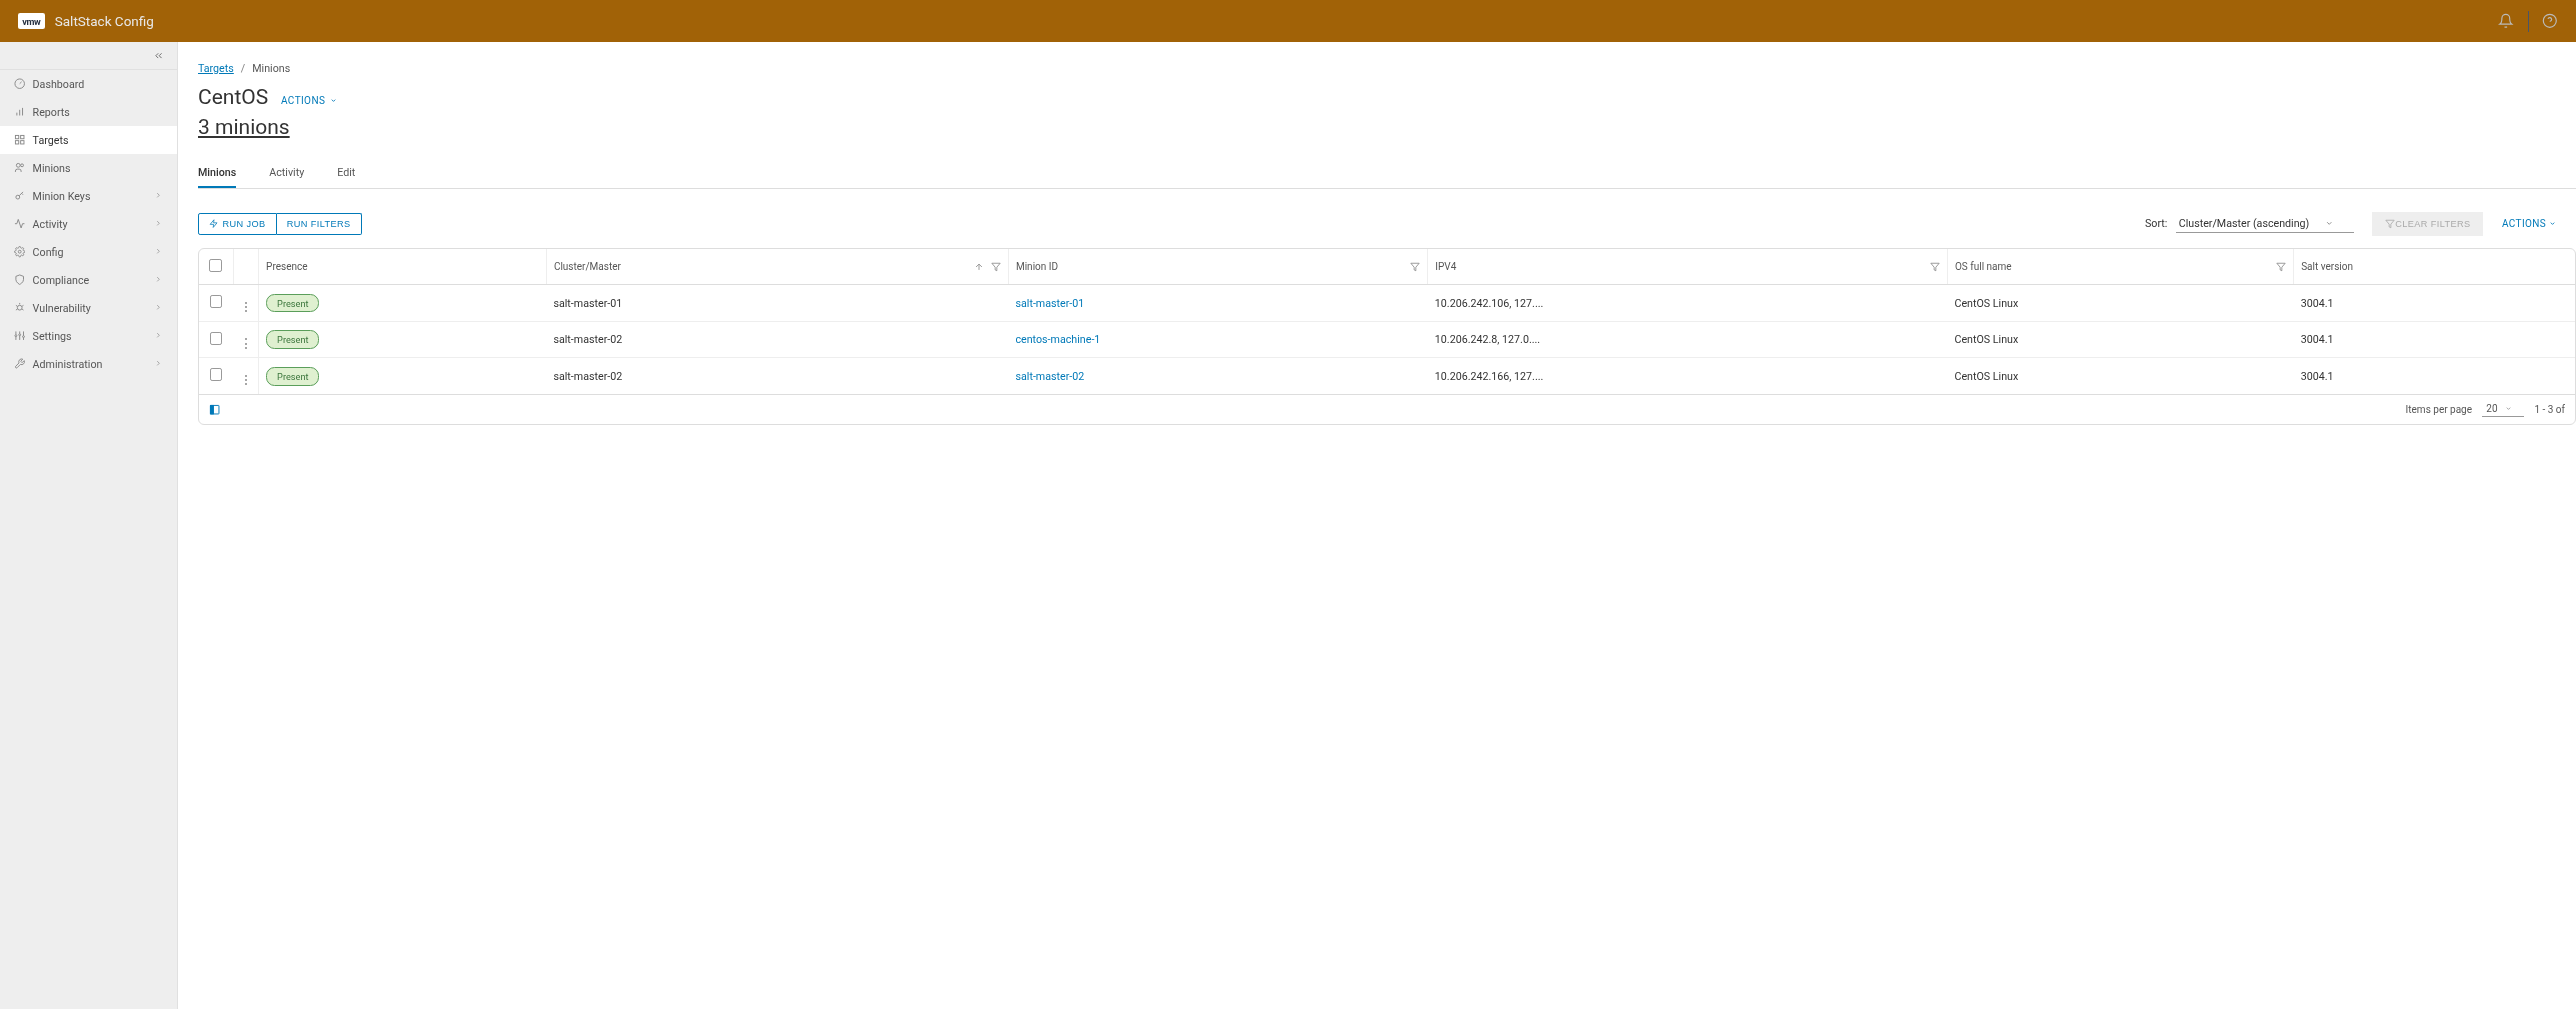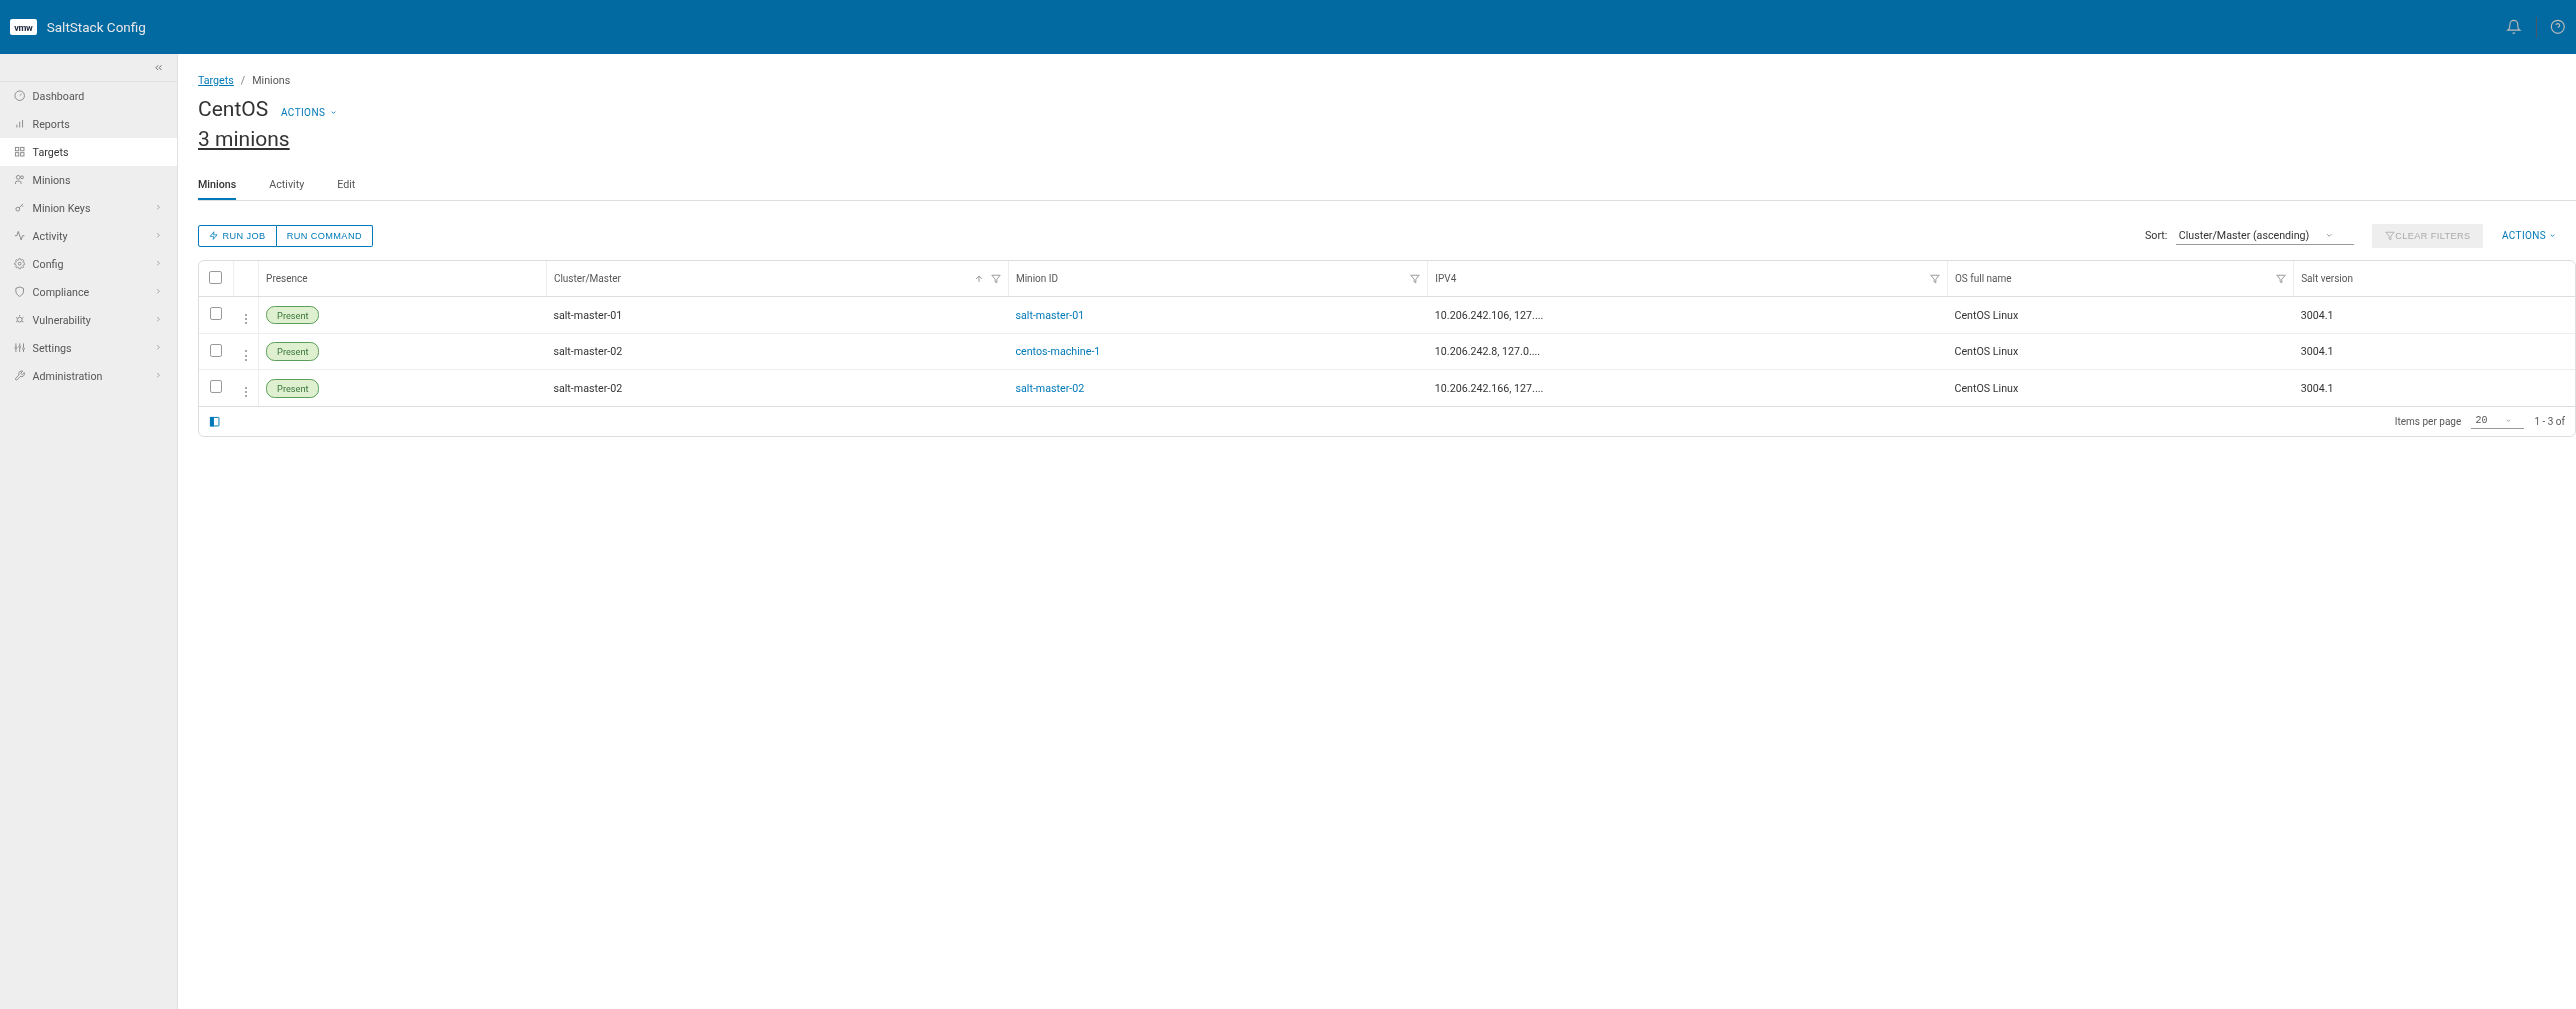--- a/index.html
+++ b/index.html
@@ -1,19 +1,19 @@
 <!DOCTYPE html>
 <html style="font-size:11.4px"><head>
 <meta charset="utf-8">
 <style>
 * { box-sizing: border-box; margin: 0; padding: 0; }
 body { font-family: -apple-system, BlinkMacSystemFont, "Segoe UI", Roboto, Helvetica, Arial, sans-serif; font-size: 10px; color: #333; background: #fff; }
 
 
-.topbar { background: #0369a1; height: 54px; display: flex; align-items: center; padding: 0 10px; color: #fff; }
+.topbar { background: #a16207; height: 42px; display: flex; align-items: center; padding: 0 18px; color: #fff; }
 .logo-box { background: #fff; color: #273142; font-weight: 700; font-size: 9.2px; padding: 2.8px 4.3px; border-radius: 2.1px; letter-spacing: -0.4px; }
 .app-title { margin-left: 10px; font-size: 13.5px; font-weight: 400; color: #e8e8e8; }
 .topbar-spacer { flex: 1; }
 .topbar-icon { width: 17px; height: 17px; margin-left: 12.8px; cursor: pointer; display: flex; align-items: center; justify-content: center; }
 .topbar-divider { width: 0.7px; height: 21px; background: #4a5568; margin-left: 12.8px; }
 
 
 .layout { display: flex; height: calc(100vh - 42px); }
 .sidebar { width: 178px; background: #eeeeee; border-right: 0.7px solid #e0e0e0; position: relative; }
 .sidebar-collapse { height: 28px; display: flex; align-items: center; justify-content: flex-end; padding-right: 12.8px; border-bottom: 0.7px solid #e0e0e0; }
@@ -64,21 +64,21 @@
 .dots span { width: 2.1px; height: 2.1px; background: #888; border-radius: 50%; }
 .presence-pill { display: inline-block; border: 0.7px solid #5a9e5a; background: #dff0d0; color: #3c763d; font-size: 9.2px; padding: 2.8px 10px; border-radius: 8.5px; }
 .link { color: #0079b8; cursor: pointer; }
 .th-inner { display: flex; align-items: center; justify-content: space-between; }
 .th-icons { display: flex; align-items: center; gap: 7px; }
 .sort-arrow { color: #888; }
 .filter-icon { color: #888; cursor: pointer; }
 
 .table-footer { display: flex; align-items: center; padding: 7px 10px; border-top: 0.7px solid #ddd; font-size: 10px; color: #565656; }
 .footer-spacer { flex: 1; }
-.ipp-select { border: none; border-bottom: 0.7px solid #999; padding: 1.4px 12.8px 1.4px 4.3px; margin: 0 10px; background: transparent; display: inline-flex; align-items: center; gap: 17px; cursor: pointer; font-family: Liberation Mono, monospace; }
+.ipp-select { border: none; border-bottom: 0.7px solid #999; padding: 1.4px 12.8px 1.4px 4.3px; margin: 0 10px; background: transparent; display: inline-flex; align-items: center; gap: 7px; cursor: pointer; }
 
 svg { display: block; }
 </style>
 </head>
 <body>
 
 <div class="topbar">
   <span class="logo-box">vmw</span>
   <span class="app-title">SaltStack Config</span>
   <div class="topbar-spacer"></div>
@@ -284,21 +284,21 @@
 
     <div class="toolbar">
       <div class="btn-group">
         <button class="btn">
           <svg width="9.2" height="9.2" viewBox="0 0 24 24" fill="none" stroke="#0079b8" stroke-width="2">
               <polygon points="13 2 3 14 12 14 11 22 21 10 12 10 13 2"></polygon>
             </svg>
           <span>RUN JOB</span>
         </button>
         <button class="btn">
-          <span>RUN COMMAND</span>
+          <span>RUN FILTERS</span>
         </button>
       </div>
       <div class="toolbar-spacer"></div>
       <span class="sort-label">Sort:</span>
       <span class="sort-select">
         <span>Cluster/Master (ascending)</span>
         <svg width="8.5" height="8.5" viewBox="0 0 24 24" fill="none" stroke="#666" stroke-width="2">
             <polyline points="6 9 12 15 18 9"></polyline>
           </svg>
       </span>

